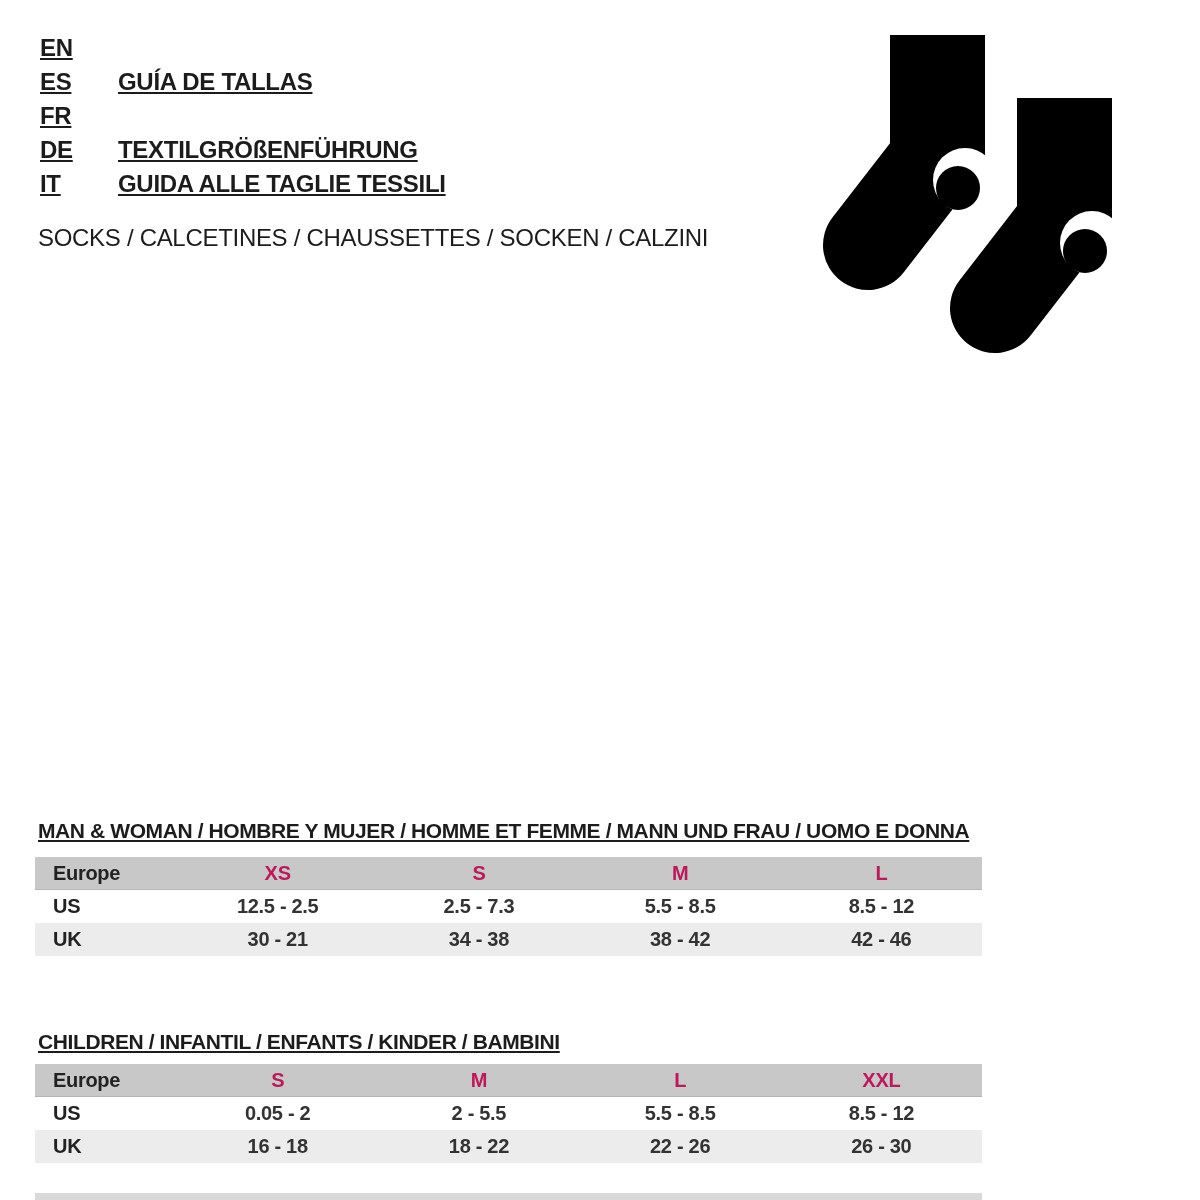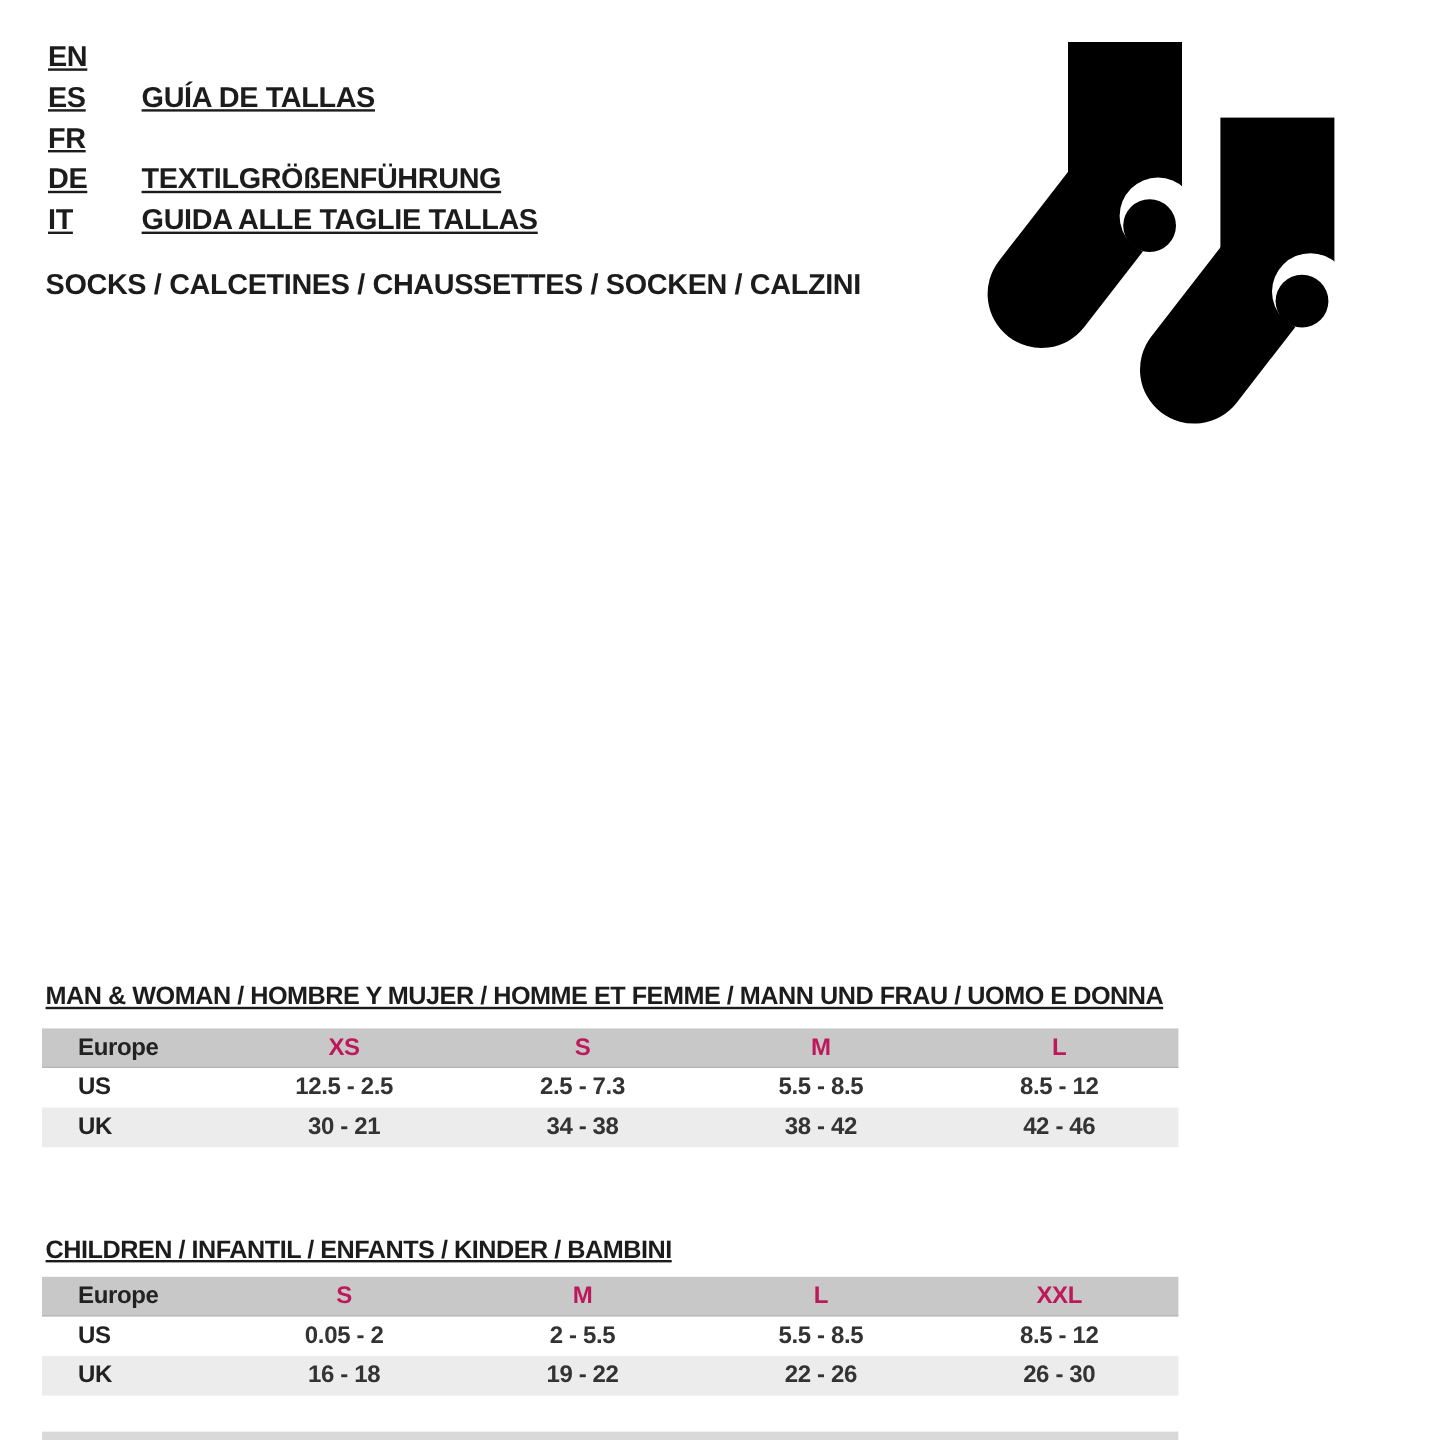--- a/index.html
+++ b/index.html
@@ -13,32 +13,32 @@
   html,body{width:1200px;height:1200px;background:#ffffff;overflow:hidden;}
   body{font-family:"Liberation Sans", sans-serif;color:var(--text);position:relative;}
 
   
   .lang-list{position:absolute;left:40px;top:31px;}
   .lang-row{display:flex;height:34px;align-items:center;text-decoration:underline;}
   .lang-code{width:78px;font-size:24px;font-weight:700;letter-spacing:-0.3px;}
   .lang-label{font-size:24px;font-weight:700;letter-spacing:-0.3px;white-space:nowrap;}
 
   
-  .category-line{position:absolute;left:38px;top:224px;font-size:24px;font-weight:700;letter-spacing:-0.3px;white-space:nowrap;}
+  .category-line{position:absolute;left:38px;top:224px;font-size:24px;font-weight:400;letter-spacing:-0.3px;white-space:nowrap;}
 
   
   .socks-icon{position:absolute;left:815px;top:30px;width:300px;height:325px;}
 
   
   .table-title{position:absolute;left:38px;font-size:21px;font-weight:700;letter-spacing:-0.4px;white-space:nowrap;text-decoration:underline;}
   .size-table{position:absolute;left:35px;width:947px;}
   .t-row{display:flex;height:33px;align-items:center;}
   .t-row.header{background:var(--header-bg);border-bottom:1px solid #b5b5b5;}
   .t-row.alt{background:var(--alt-row-bg);}
-  .c-label{width:15%;padding-left:18px;font-size:20px;font-weight:700;letter-spacing:-0.3px;color:#222;margin-left:12px;}
+  .c-label{width:15%;padding-left:18px;font-size:20px;font-weight:700;letter-spacing:-0.3px;color:#222;}
   .c-size{width:21.25%;text-align:center;font-size:20px;font-weight:700;letter-spacing:-0.3px;color:var(--cell-text);}
   .t-row.header .c-size{color:#be185d;}
 
   
   .bottom-strip{position:absolute;left:35px;top:1193px;width:947px;height:7px;background:#d9d9d9;}
 </style>
 </head>
 <body>
 
 <div class="lang-list">
@@ -51,21 +51,21 @@
   </div>
   <div class="lang-row">
     <span class="lang-code">FR</span>
   </div>
   <div class="lang-row">
     <span class="lang-code">DE</span>
     <span class="lang-label">TEXTILGRÖßENFÜHRUNG</span>
   </div>
   <div class="lang-row">
     <span class="lang-code">IT</span>
-    <span class="lang-label">GUIDA ALLE TAGLIE TALLAS</span>
+    <span class="lang-label">GUIDA ALLE TAGLIE TESSILI</span>
   </div>
 </div>
 
 <div class="category-line">SOCKS / CALCETINES / CHAUSSETTES / SOCKEN / CALZINI</div>
 
 <svg class="socks-icon" viewBox="0 0 300 325" xmlns="http://www.w3.org/2000/svg" aria-hidden="true">
   <g fill="#000" stroke="none">
     <rect x="75" y="5" width="95" height="150"></rect>
     <line x1="115" y1="135" x2="53" y2="215" stroke="#000" stroke-width="90" stroke-linecap="round"></line>
     <circle cx="150" cy="150" r="32" fill="#fff"></circle>
@@ -116,19 +116,19 @@
   <div class="t-row">
     <span class="c-label">US</span>
     <span class="c-size">0.05 - 2</span>
     <span class="c-size">2 - 5.5</span>
     <span class="c-size">5.5 - 8.5</span>
     <span class="c-size">8.5 - 12</span>
   </div>
   <div class="t-row alt">
     <span class="c-label">UK</span>
     <span class="c-size">16 - 18</span>
-    <span class="c-size">19 - 22</span>
+    <span class="c-size">18 - 22</span>
     <span class="c-size">22 - 26</span>
     <span class="c-size">26 - 30</span>
   </div>
 </div>
 
 <div class="bottom-strip"></div>
 
 </body></html>

